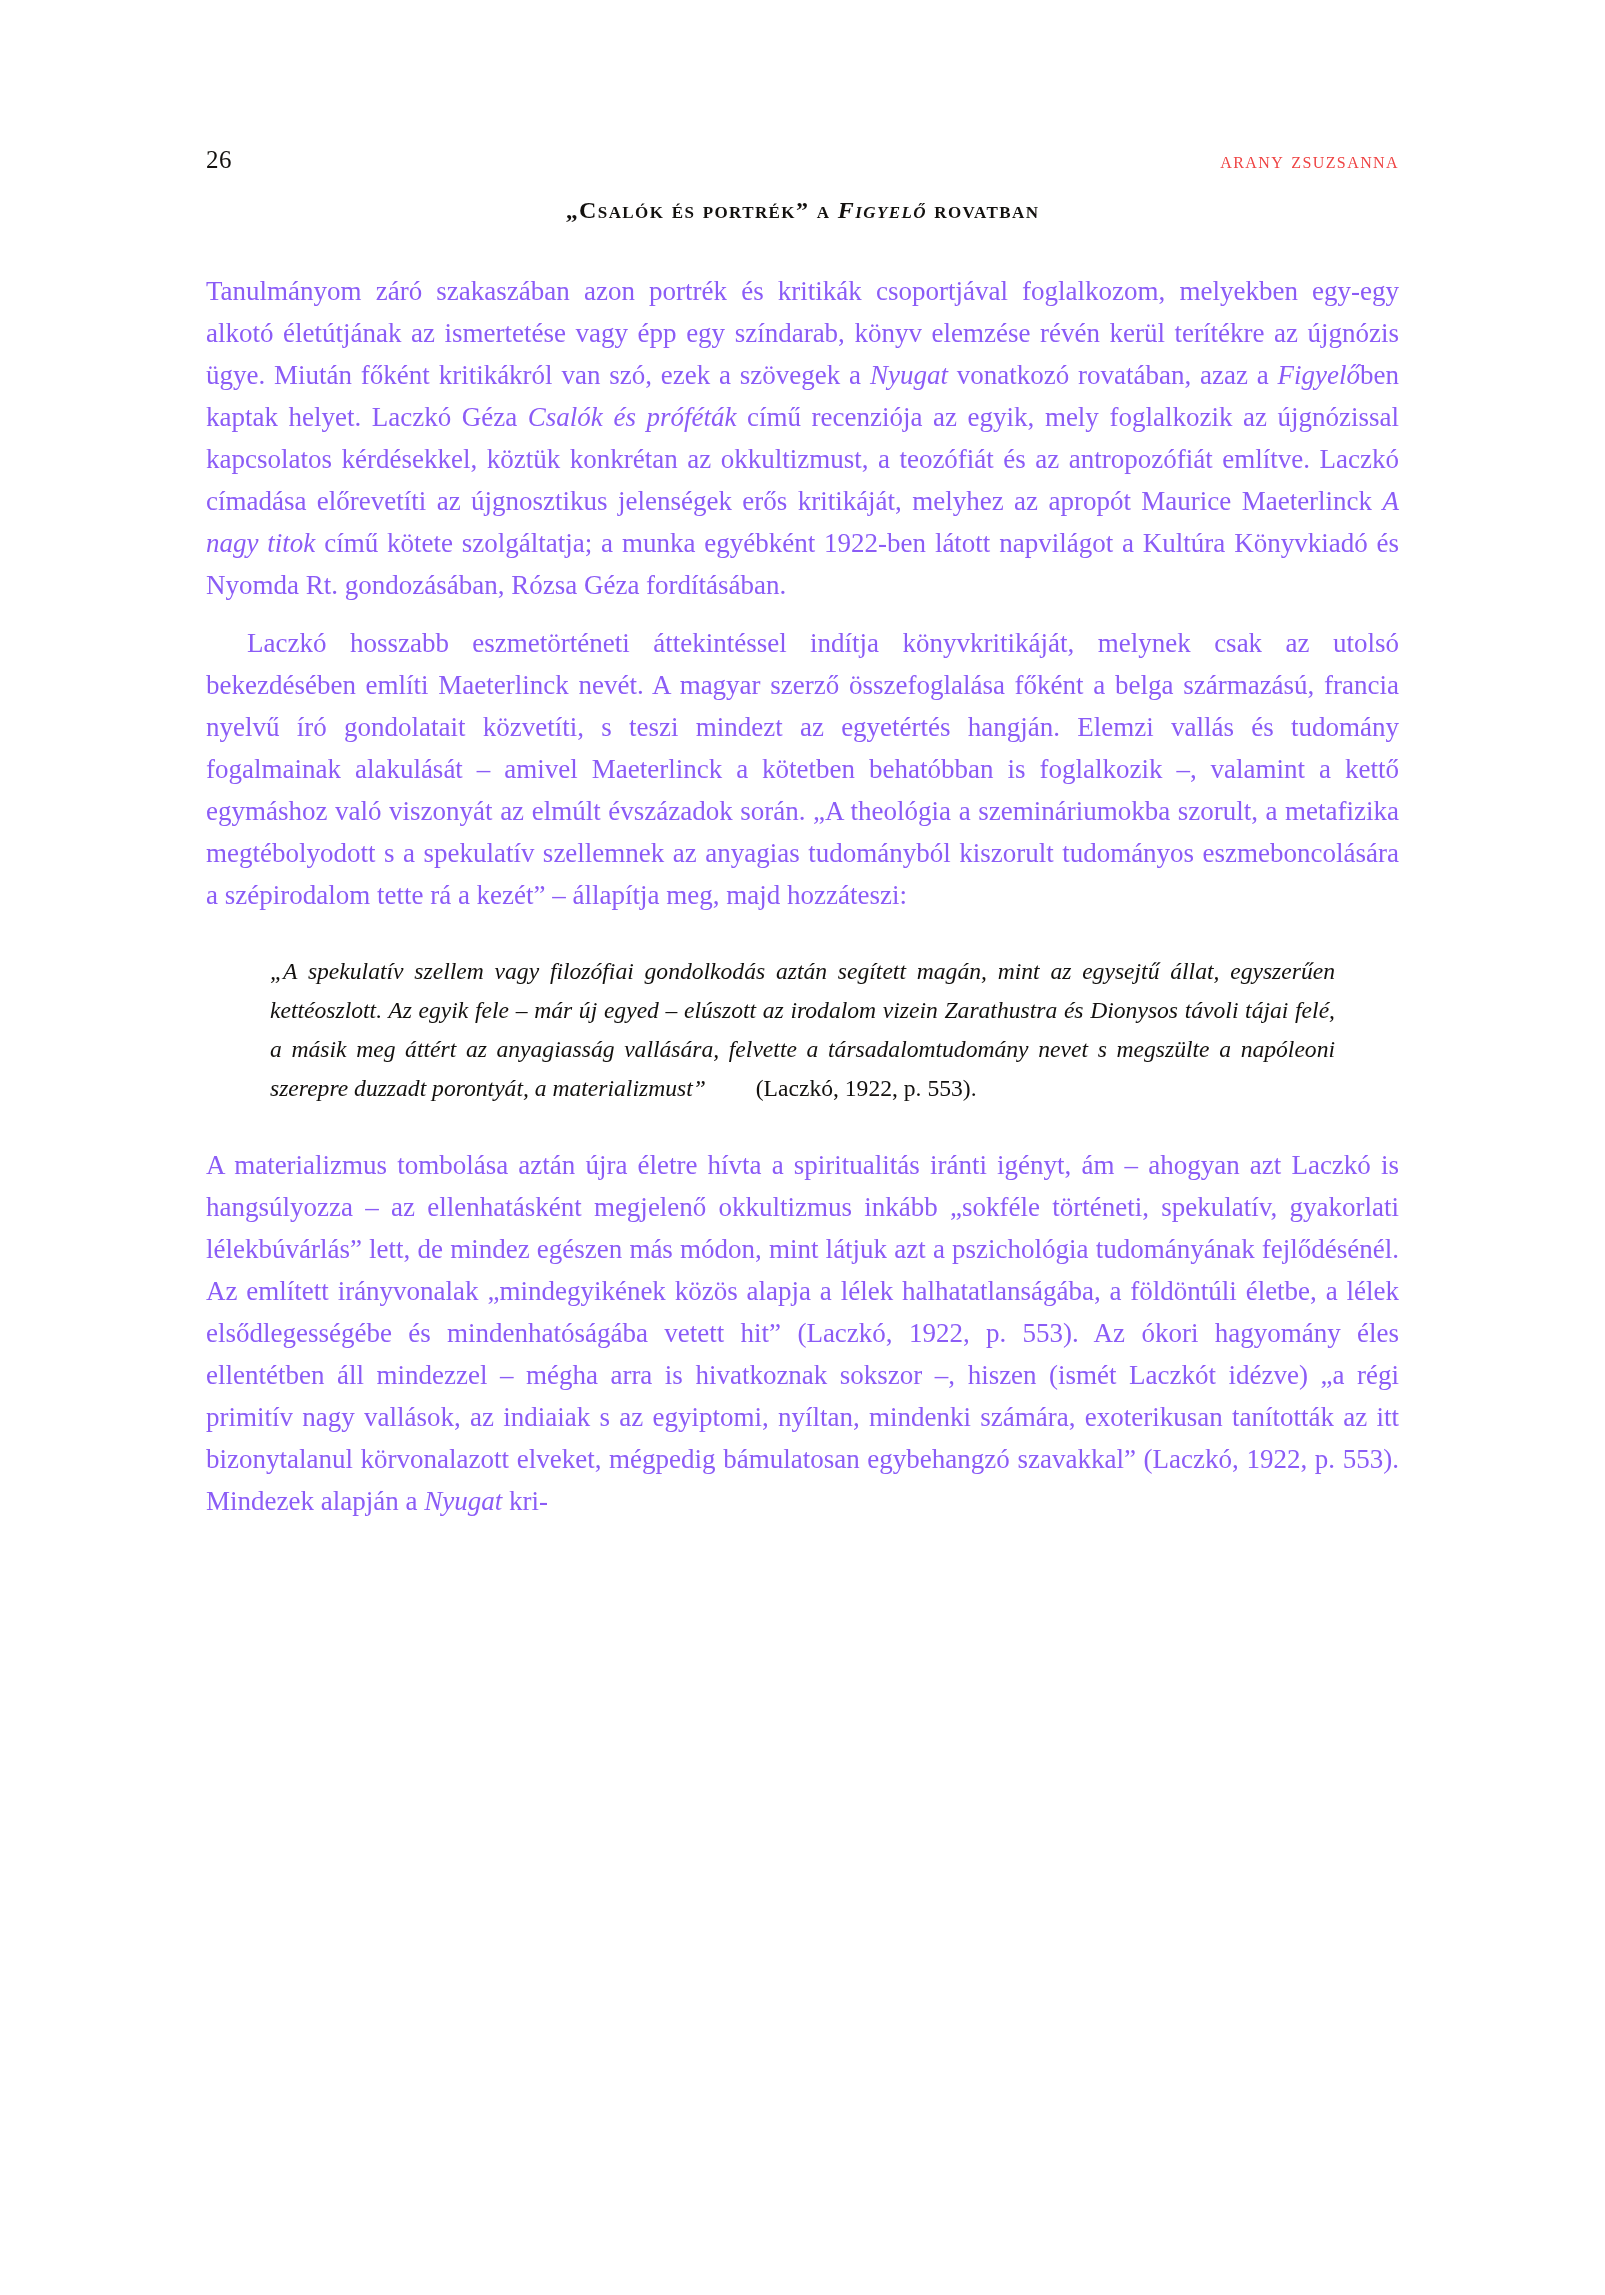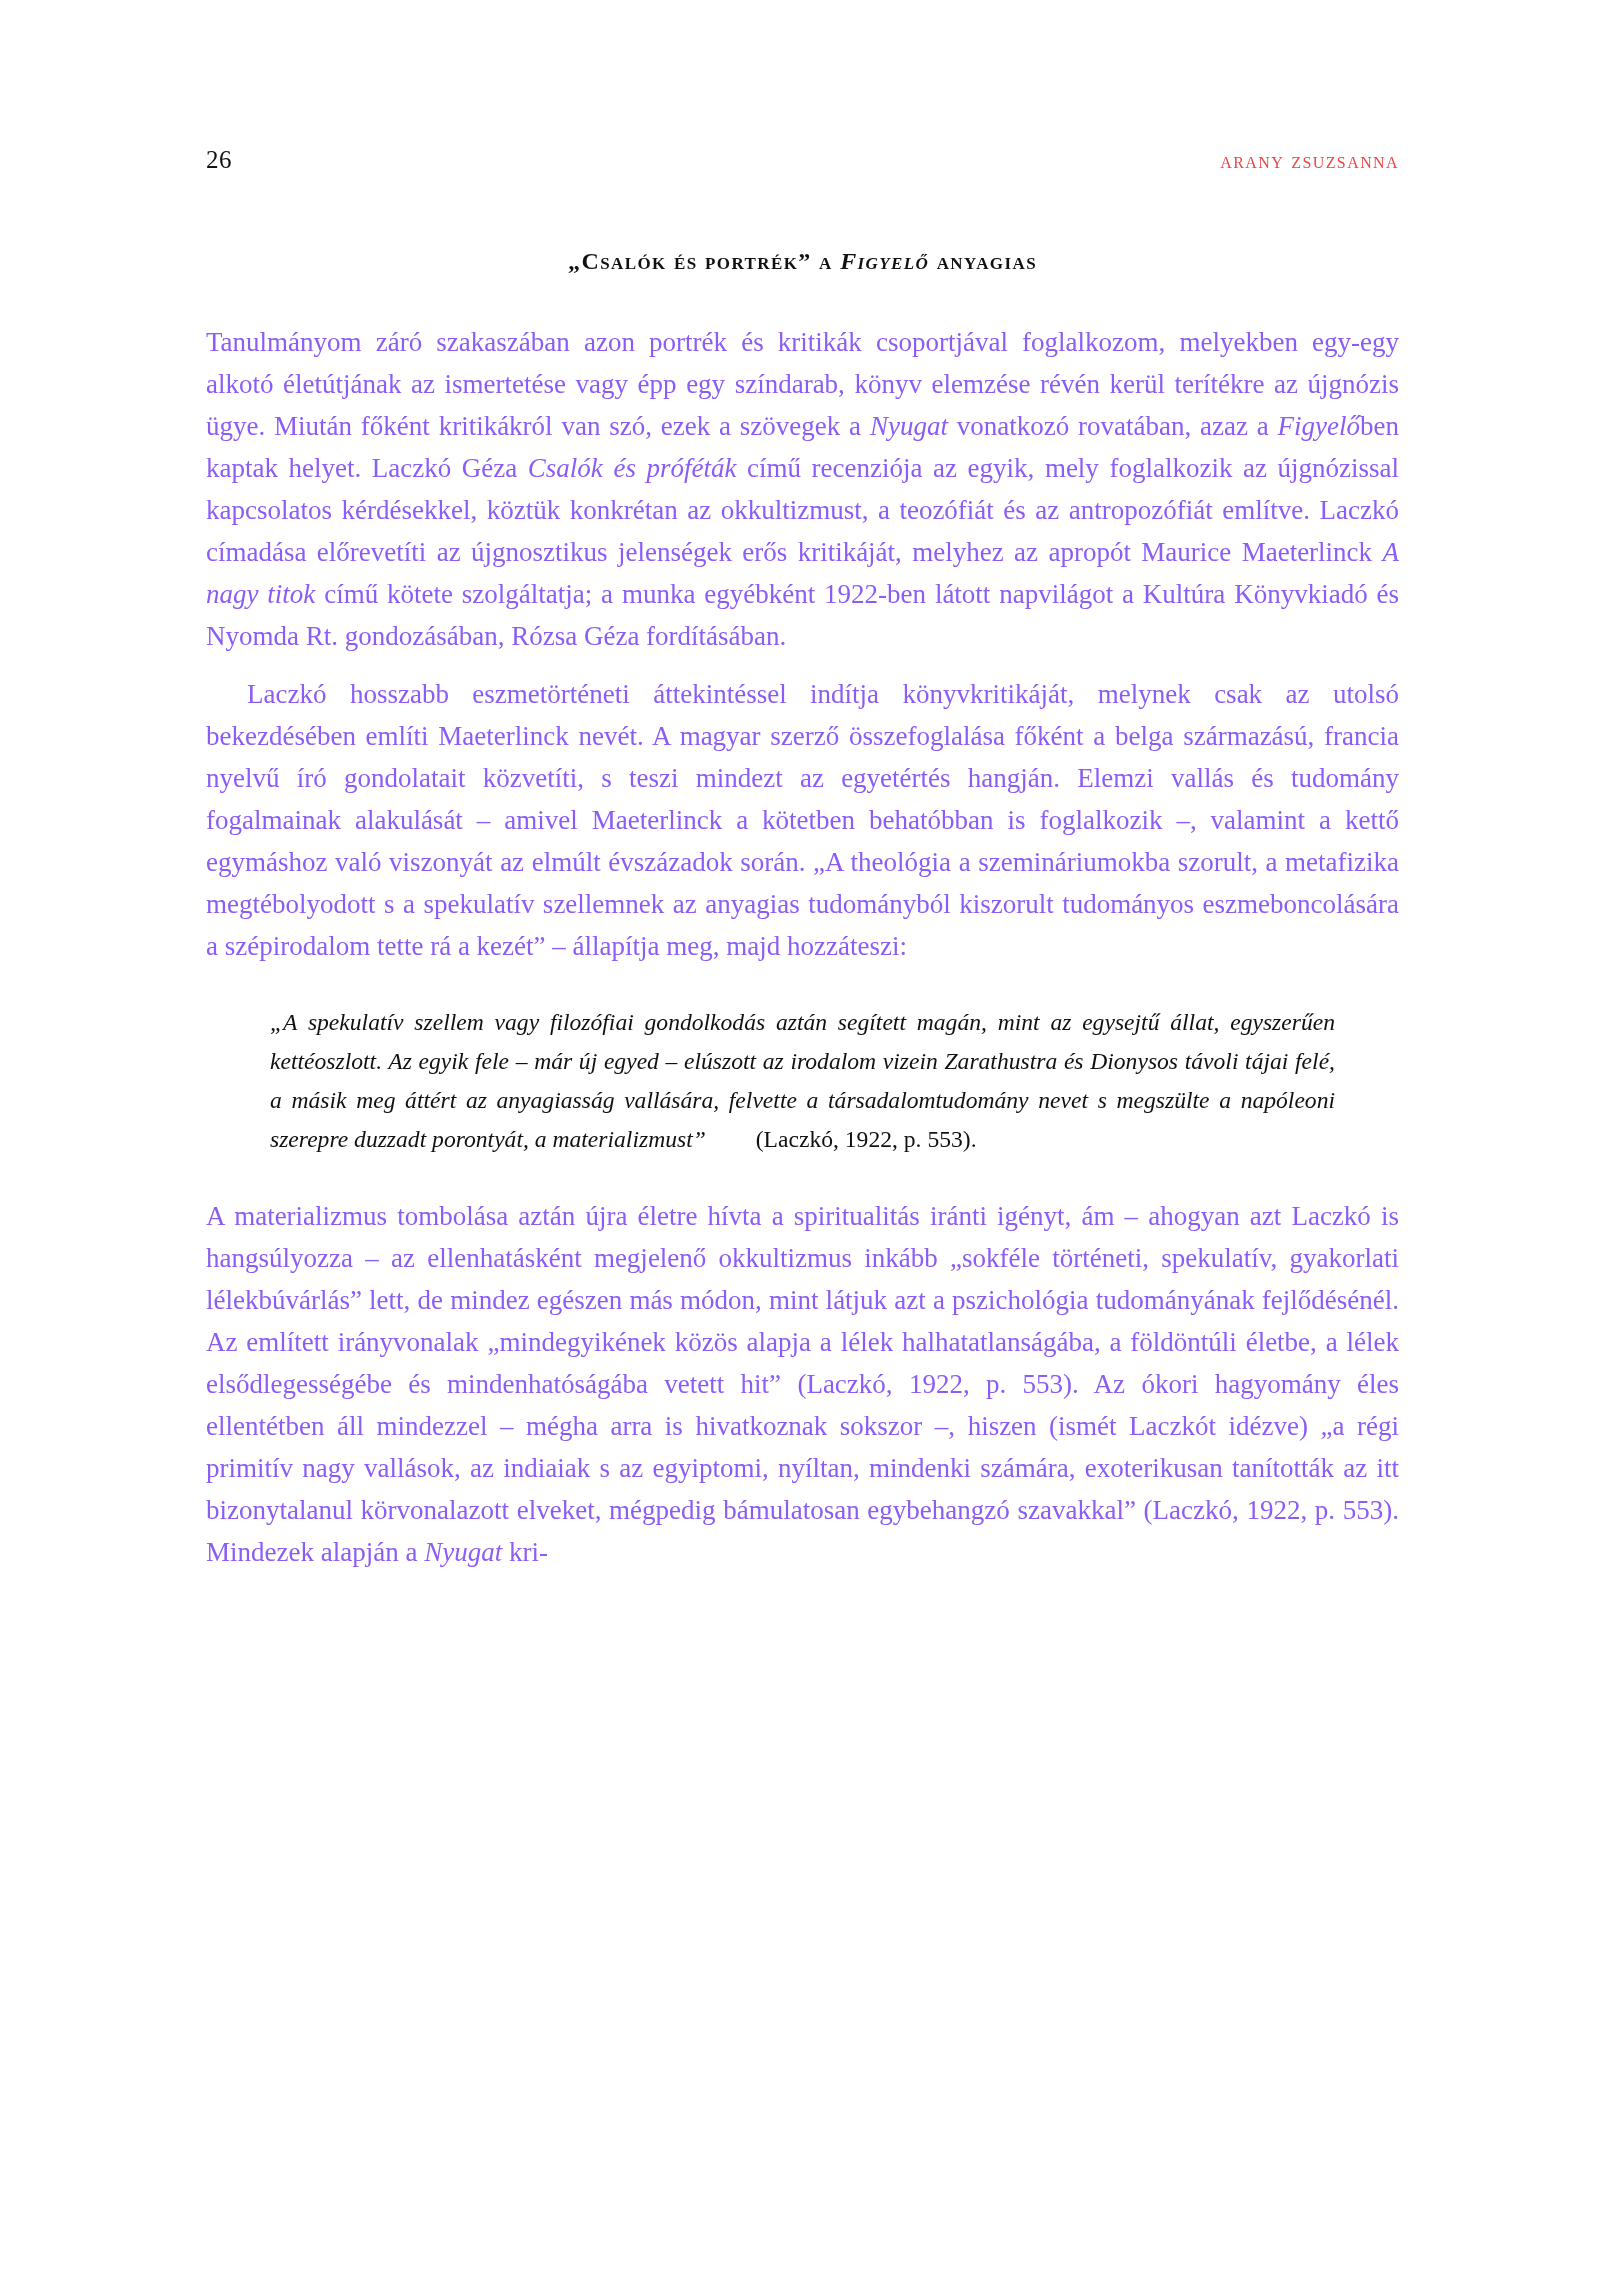--- a/index.html
+++ b/index.html
@@ -21,21 +21,21 @@
     box-sizing: border-box;
     padding: 146px 206px 0 206px;
   }
 
   
   .running-head {
     display: flex;
     align-items: baseline;
     justify-content: space-between;
     height: 34px;
-    margin-bottom: 68px;
+    margin-bottom: 17px;
     font-family: Liberation Serif, serif;
   }
   .folio {
     font-size: 25px;
     letter-spacing: 0.4px;
     color: #13110f;
   }
   .head-author {
     font-size: 23px;
     letter-spacing: 1.4px;
@@ -98,21 +98,21 @@
 <body>
 
 <div class="page">
 
   <div class="running-head">
     <span class="folio">26</span>
     <span class="head-author">Arany Zsuzsanna</span>
   </div>
 
   <h2 class="section-title">
-    <span>„Csalók és portrék” a </span><span class="ital">Figyelő</span><span> anyagias</span>
+    <span>„Csalók és portrék” a </span><span class="ital">Figyelő</span><span> rovatban</span>
   </h2>
 
   <p class="body"><span>Tanulmányom záró szakaszában azon portrék és kritikák csoportjával foglalkozom, melyekben egy-egy alkotó életútjának az ismertetése vagy épp egy színdarab, könyv elemzése révén kerül terítékre az újgnózis ügye. Miután főként kritikákról van szó, ezek a szövegek a </span><em>Nyugat</em><span> vonatkozó rovatában, azaz a </span><em>Figyelő</em><span>ben kaptak helyet. Laczkó Géza </span><em>Csalók és próféták</em><span> című recenziója az egyik, mely foglalkozik az újgnózissal kapcsolatos kérdésekkel, köztük konkrétan az okkultizmust, a teozófiát és az antropozófiát említve. Laczkó címadása előrevetíti az újgnosztikus jelenségek erős kritikáját, melyhez az apropót Maurice Maeterlinck </span><em>A nagy titok</em><span> című kötete szolgáltatja; a munka egyébként 1922-ben látott napvilágot a Kultúra Könyvkiadó és Nyomda Rt. gondozásában, Rózsa Géza fordításában.</span></p>
 
   <p class="body indent">Laczkó hosszabb eszmetörténeti áttekintéssel indítja könyvkritikáját, melynek csak az utolsó bekezdésében említi Maeterlinck nevét. A magyar szerző összefoglalása főként a belga származású, francia nyelvű író gondolatait közvetíti, s teszi mindezt az egyetértés hangján. Elemzi vallás és tudomány fogalmainak alakulását – amivel Maeterlinck a kötetben behatóbban is foglalkozik –, valamint a kettő egymáshoz való viszonyát az elmúlt évszázadok során. „A theológia a szemináriumokba szorult, a metafizika megtébolyodott s a spekulatív szellemnek az anyagias tudományból kiszorult tudományos eszmeboncolására a szépirodalom tette rá a kezét” – állapítja meg, majd hozzáteszi:</p>
 
   <blockquote class="quote"><span>„A spekulatív szellem vagy filozófiai gondolkodás aztán segített magán, mint az egysejtű állat, egyszerűen kettéoszlott. Az egyik fele – már új egyed – elúszott az irodalom vizein Zarathustra és Dionysos távoli tájai felé, a másik meg áttért az anyagiasság vallására, felvette a társadalomtudomány nevet s megszülte a napóleoni szerepre duzzadt porontyát, a materializmust”</span><span class="roman"> (Laczkó, 1922, p. 553).</span></blockquote>
 
   <p class="body gap-after-quote"><span>A materializmus tombolása aztán újra életre hívta a spiritualitás iránti igényt, ám – ahogyan azt Laczkó is hangsúlyozza – az ellenhatásként megjelenő okkultizmus inkább „sokféle történeti, spekulatív, gyakorlati lélekbúvárlás” lett, de mindez egészen más módon, mint látjuk azt a pszichológia tudományának fejlődésénél. Az említett irányvonalak „mindegyikének közös alapja a lélek halhatatlanságába, a földöntúli életbe, a lélek elsődlegességébe és mindenhatóságába vetett hit” (Laczkó, 1922, p. 553). Az ókori hagyomány éles ellentétben áll mindezzel – mégha arra is hivatkoznak sokszor –, hiszen (ismét Laczkót idézve) „a régi primitív nagy vallások, az indiaiak s az egyiptomi, nyíltan, mindenki számára, exoterikusan tanították az itt bizonytalanul körvonalazott elveket, mégpedig bámulatosan egybehangzó szavakkal” (Laczkó, 1922, p. 553). Mindezek alapján a </span><em>Nyugat</em><span> kri-</span></p>
 

